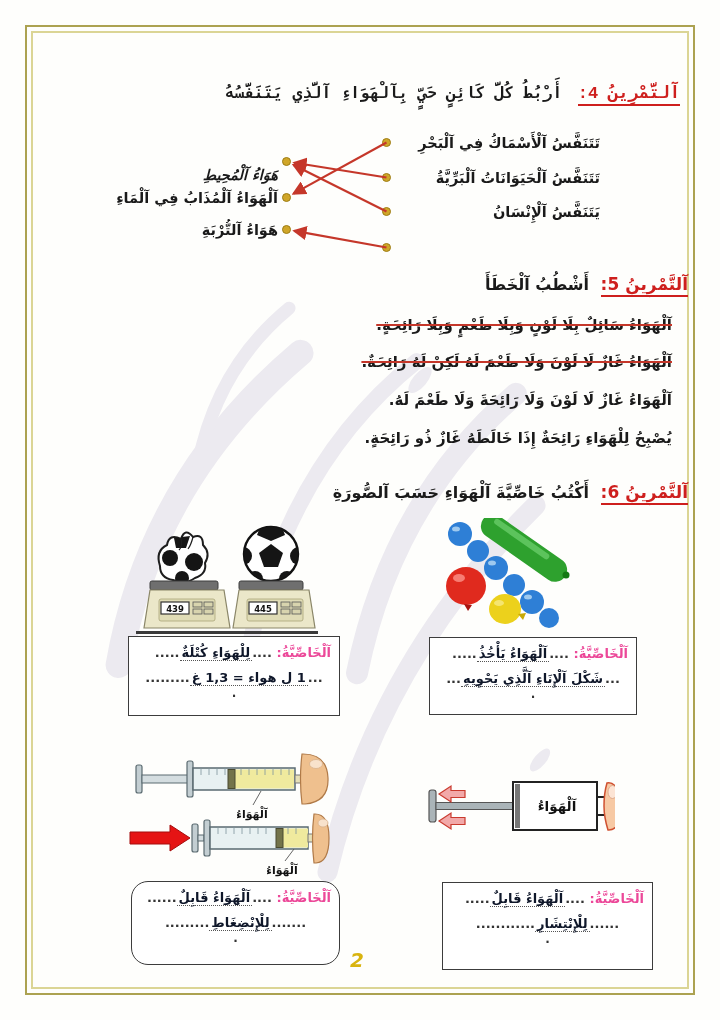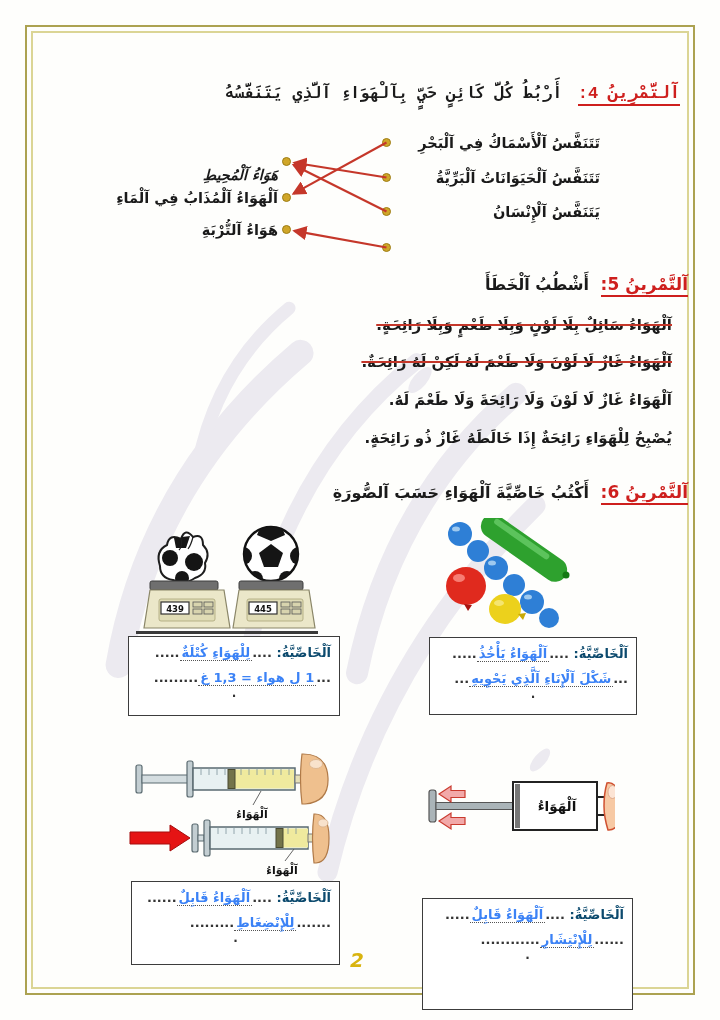--- a/index.html
+++ b/index.html
@@ -10,23 +10,23 @@
   .wm{position:absolute;left:0;top:0;}
   .ex-head{position:absolute;font-size:16px;font-weight:700;white-space:nowrap;}
   .ex-title{color:#ce1f1d;font-size:17px;border-bottom:2.5px solid #ce1f1d;padding-bottom:1px;margin-left:6px;}
   .m-item{position:absolute;font-size:14.5px;font-weight:700;white-space:nowrap;line-height:22px;}
   .dot{position:absolute;width:9px;height:9px;border-radius:50%;background:#d0a628;border:1px solid #9d7d15;box-sizing:border-box;}
   #match-lines{position:absolute;left:0;top:0;pointer-events:none;}
   .ex5-line{position:absolute;right:48px;font-size:15px;font-weight:700;white-space:nowrap;line-height:22px;}
   .struck{text-decoration:line-through;text-decoration-color:#c5372a;text-decoration-thickness:2.2px;}
   .ansbox{position:absolute;border:1.7px solid #3c3c3c;background:#ffffff;box-sizing:border-box;padding:8px 8px 3px 8px;}
   .l1{font-size:13px;font-weight:700;white-space:nowrap;}
-  .l2{font-size:13px;font-weight:700;margin-top:10px;white-space:nowrap;}
-  .lbl{color:#0c4a6e;}
-  .red{color:#3b82f6;border-bottom:1.6px dotted #555;padding:0 2px;}
+  .l2{font-size:13px;font-weight:700;text-align:center;margin-top:10px;white-space:nowrap;}
+  .lbl{color:#ec4899;}
+  .red{color:#0f172a;border-bottom:1.6px dotted #555;padding:0 2px;}
   .dots{color:#333;}
   .end-dot{text-align:center;font-size:12px;font-weight:700;margin-top:1px;color:#333;}
   .page-num{position:absolute;font-size:20px;font-weight:700;font-style:italic;color:#d9b40f;}
   .illu{position:absolute;}
   svg text{font-family:"DejaVu Sans",sans-serif;}
 </style>
 </head>
 <body>
 
 <div class="page">
@@ -252,32 +252,32 @@
     <rect x="90" y="7" width="84" height="48" fill="#ffffff" stroke="#222" stroke-width="2"></rect>
     <rect x="92" y="9" width="5" height="44" fill="#777"></rect>
     <text x="134" y="36" font-size="13.5" font-weight="bold" fill="#111" text-anchor="middle">آلْهَوَاءُ</text>
     <path d="M174,22 h10 M174,40 h10" stroke="#222" stroke-width="2"></path>
     <g>
       <path d="M184,8 Q196,6 197,31 Q198,56 185,55 Q181,42 181,31 Q181,18 184,8 Z" fill="#f7c9a4" stroke="#cf5030" stroke-width="1.5"></path>
       <ellipse cx="189.5" cy="17" rx="4.5" ry="6.5" fill="#fce4d4" stroke="#d8a080" stroke-width="0.8"></ellipse>
     </g>
   </svg>
 
-  <div class="ansbox" style="left:131px;top:881px;width:209px;height:84px;">
+  <div class="ansbox" style="left:131px;top:881px;width:209px;height:84px;border-radius:17px;">
     <div class="l1">
       <span class="lbl">آلْخَاصِّيَّةُ:</span>
       <span class="dots">....</span><span class="red">آلْهَوَاءُ قَابِلٌ</span><span class="dots">......</span>
     </div>
     <div class="l2">
       <span class="dots">.......</span><span class="red">لِلْإِنْضِغَاطِ</span><span class="dots">.........</span>
     </div>
     <div class="end-dot">.</div>
   </div>
 
-  <div class="ansbox" style="left:422px;top:882px;width:211px;height:112px;margin-top:16px;">
+  <div class="ansbox" style="left:442px;top:882px;width:211px;height:88px;">
     <div class="l1">
       <span class="lbl">آلْخَاصِّيَّةُ:</span>
       <span class="dots">....</span><span class="red">آلْهَوَاءُ قَابِلٌ</span><span class="dots">.....</span>
     </div>
     <div class="l2">
       <span class="dots">......</span><span class="red">لِلْإِنْتِشَارِ</span><span class="dots">............</span>
     </div>
     <div class="end-dot">.</div>
   </div>
 

